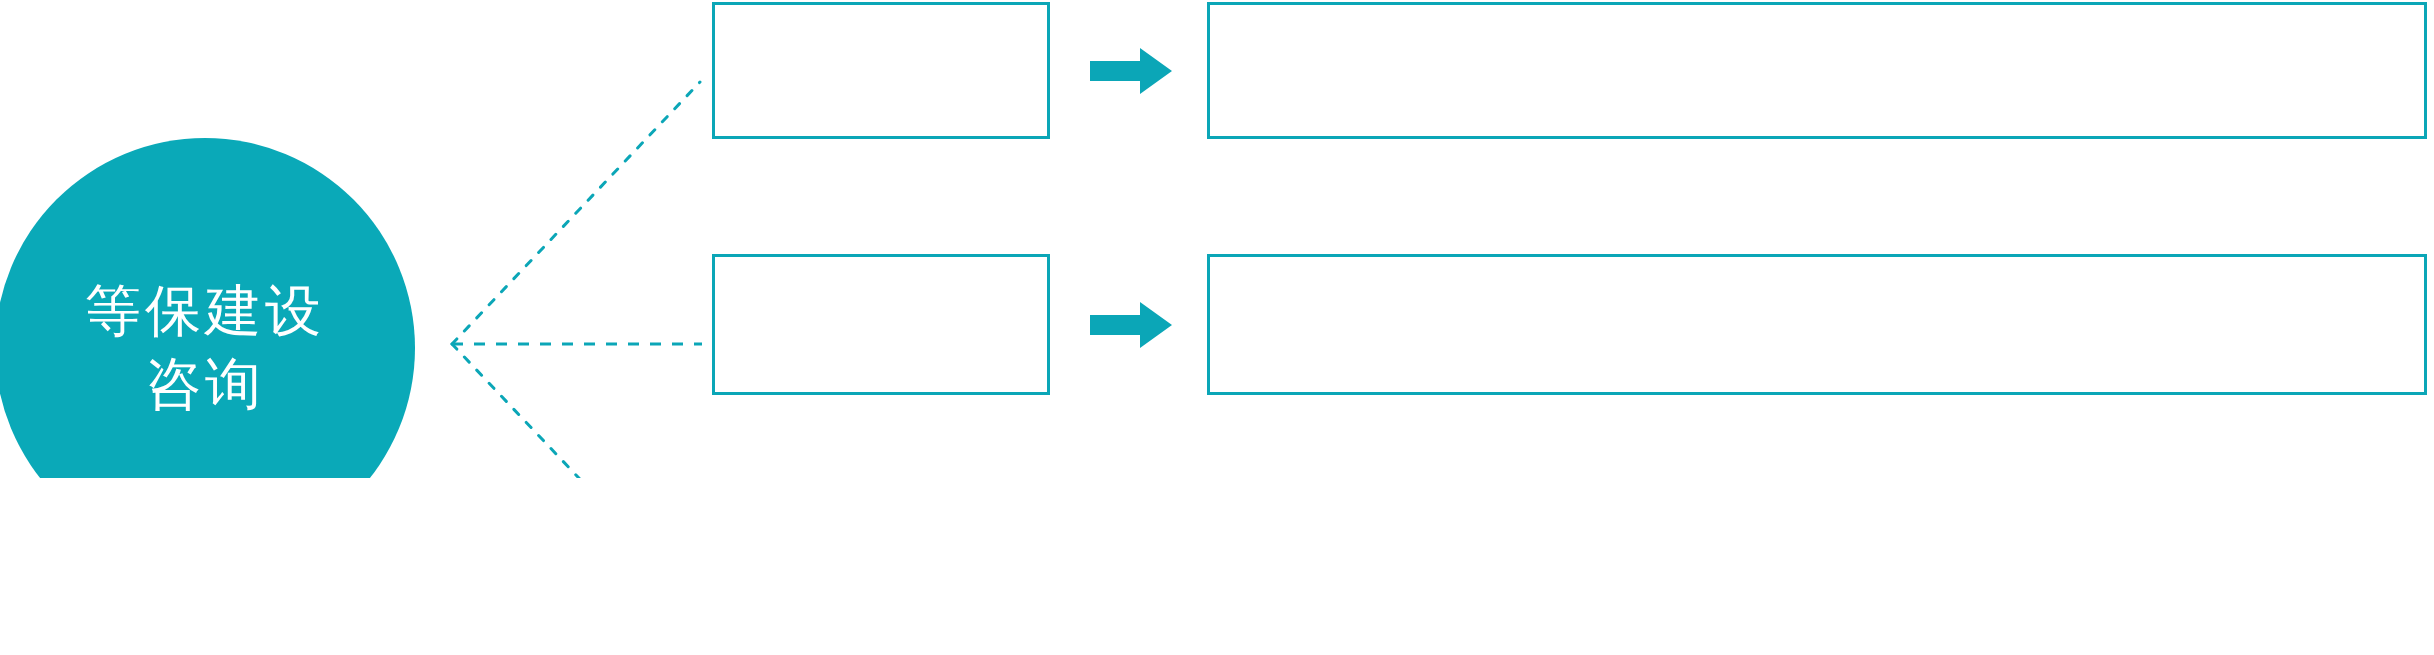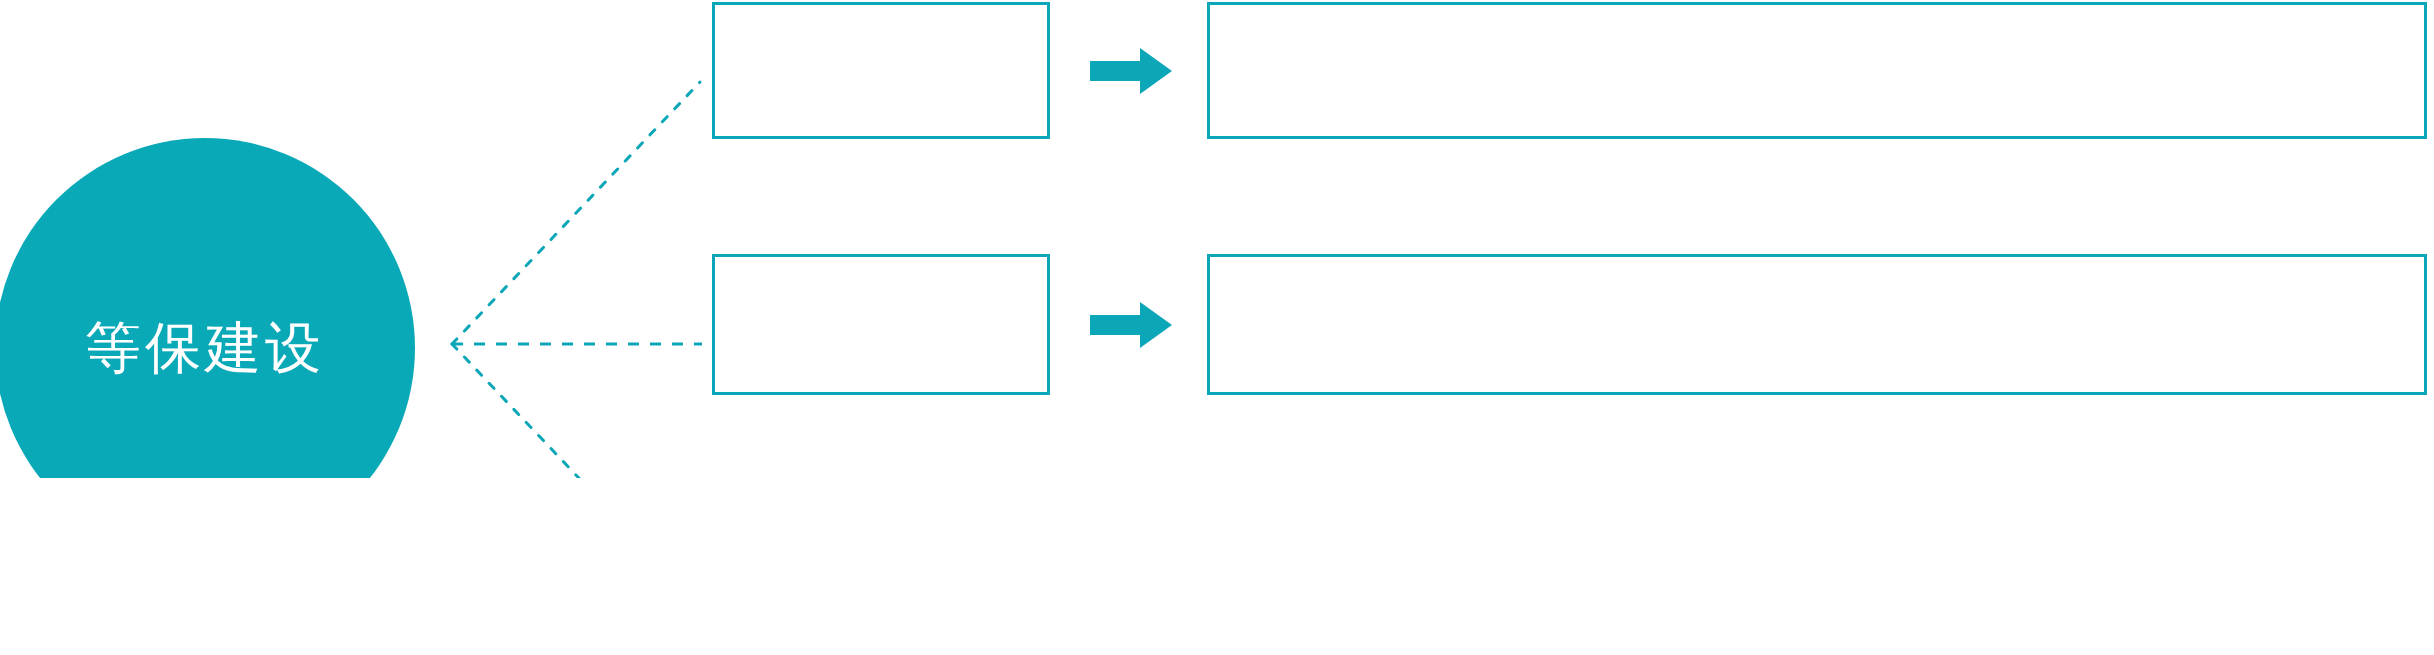--- a/index.html
+++ b/index.html
@@ -93,20 +93,21 @@
   .row-3 .arrow { top: 558px; }
   .arrow svg { display: block; width: 100%; height: 100%; }
 </style>
 </head>
 <body>
 
 <div id="stage">
 
   <div class="hub">
     <div class="hub-line">等保建设</div>
+    <div class="hub-line">咨询</div>
   </div>
 
   <svg class="connectors" viewBox="0 0 2434 655" xmlns="http://www.w3.org/2000/svg">
     <line x1="452" y1="344" x2="700" y2="82" stroke="#0BA6B7" stroke-width="3" stroke-dasharray="7 11" stroke-linecap="round"></line>
     <line x1="452" y1="344" x2="702" y2="344" stroke="#0BA6B7" stroke-width="3" stroke-dasharray="11 11" stroke-linecap="butt"></line>
     <line x1="452" y1="344" x2="700" y2="606" stroke="#0BA6B7" stroke-width="3" stroke-dasharray="7 11" stroke-linecap="round"></line>
   </svg>
 
   <div class="row row-1">
     <div class="box small">

